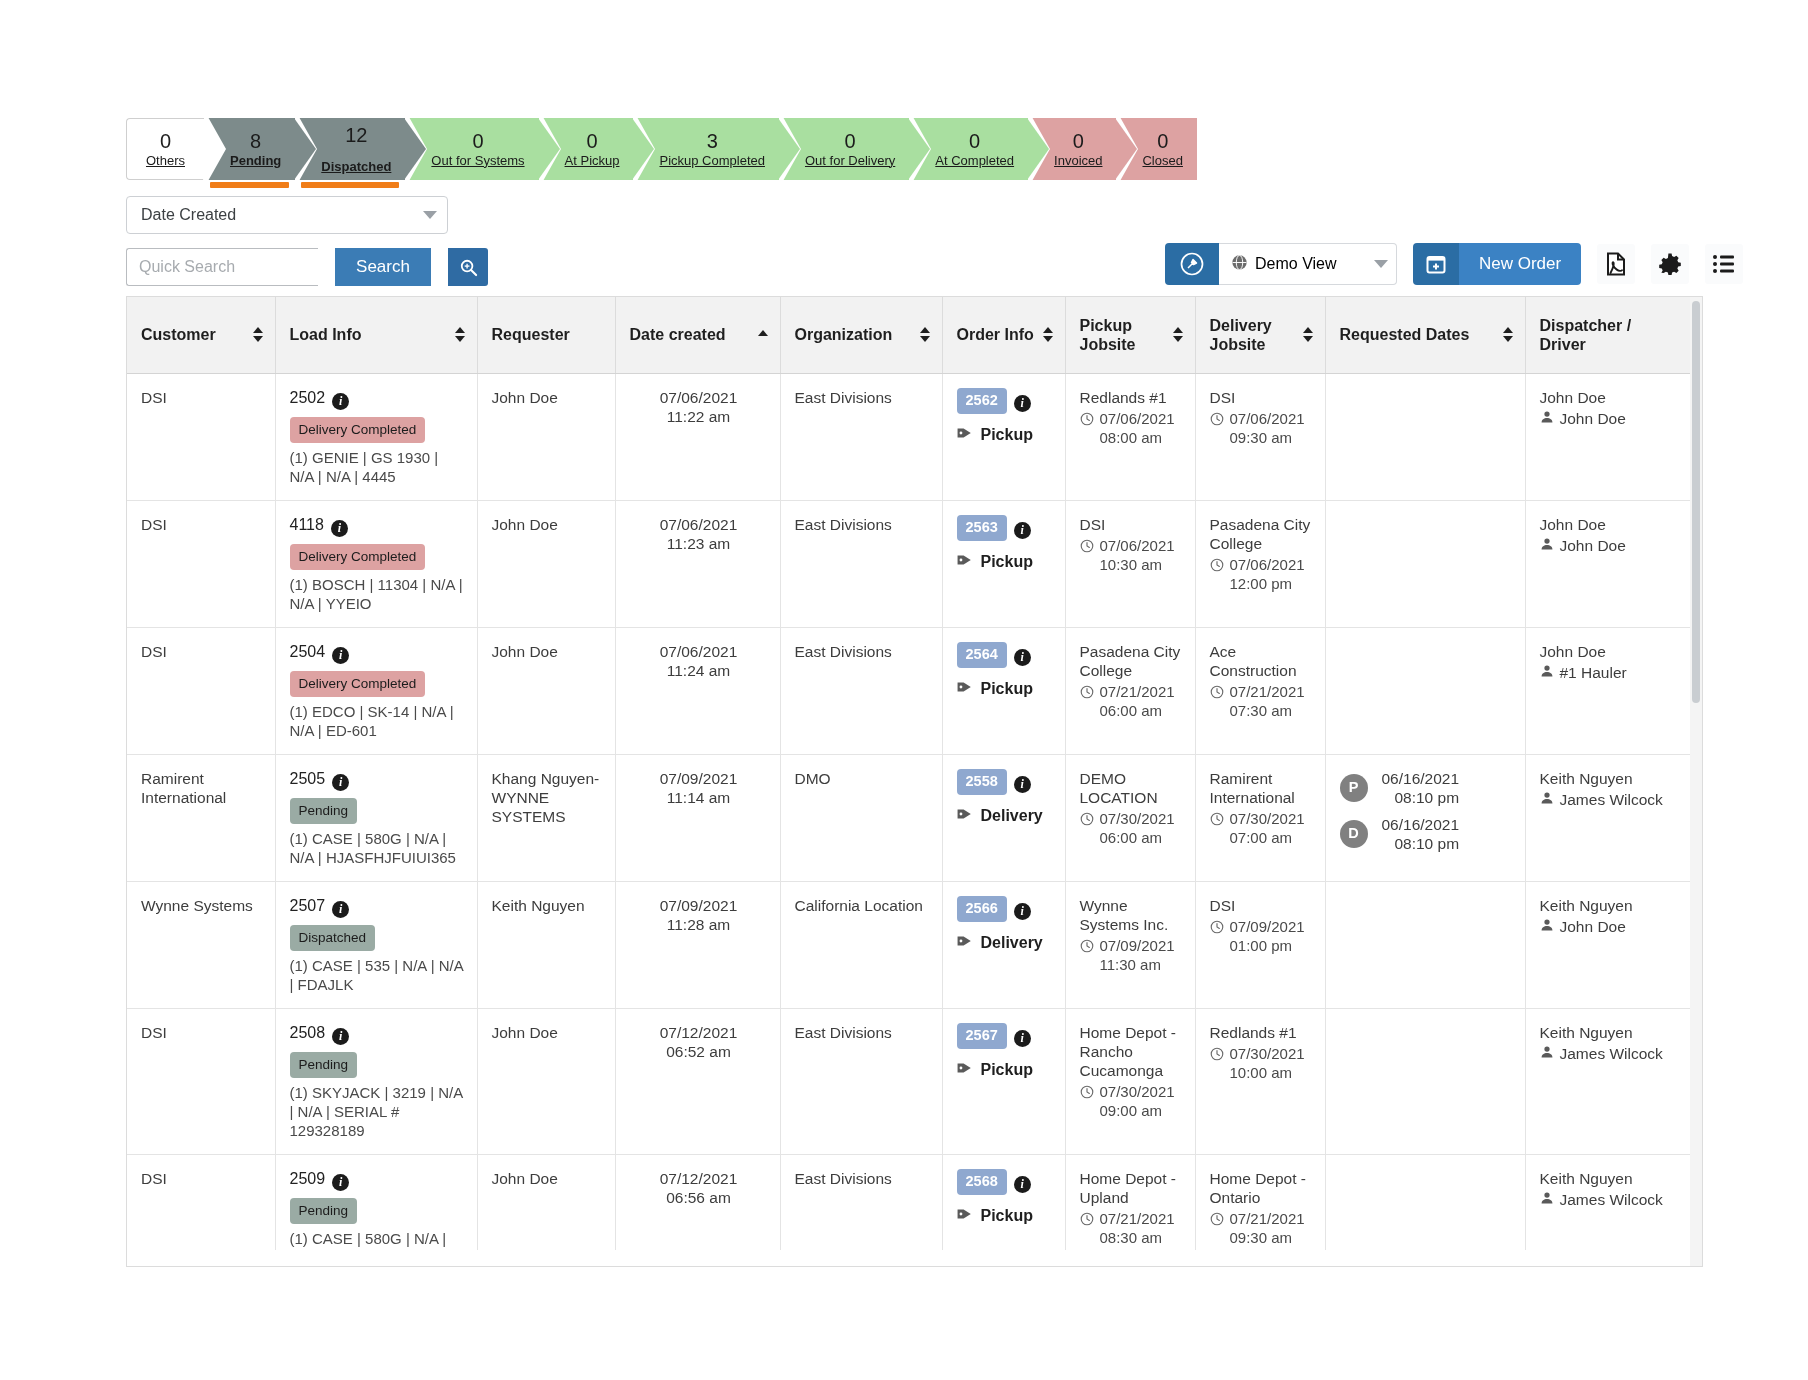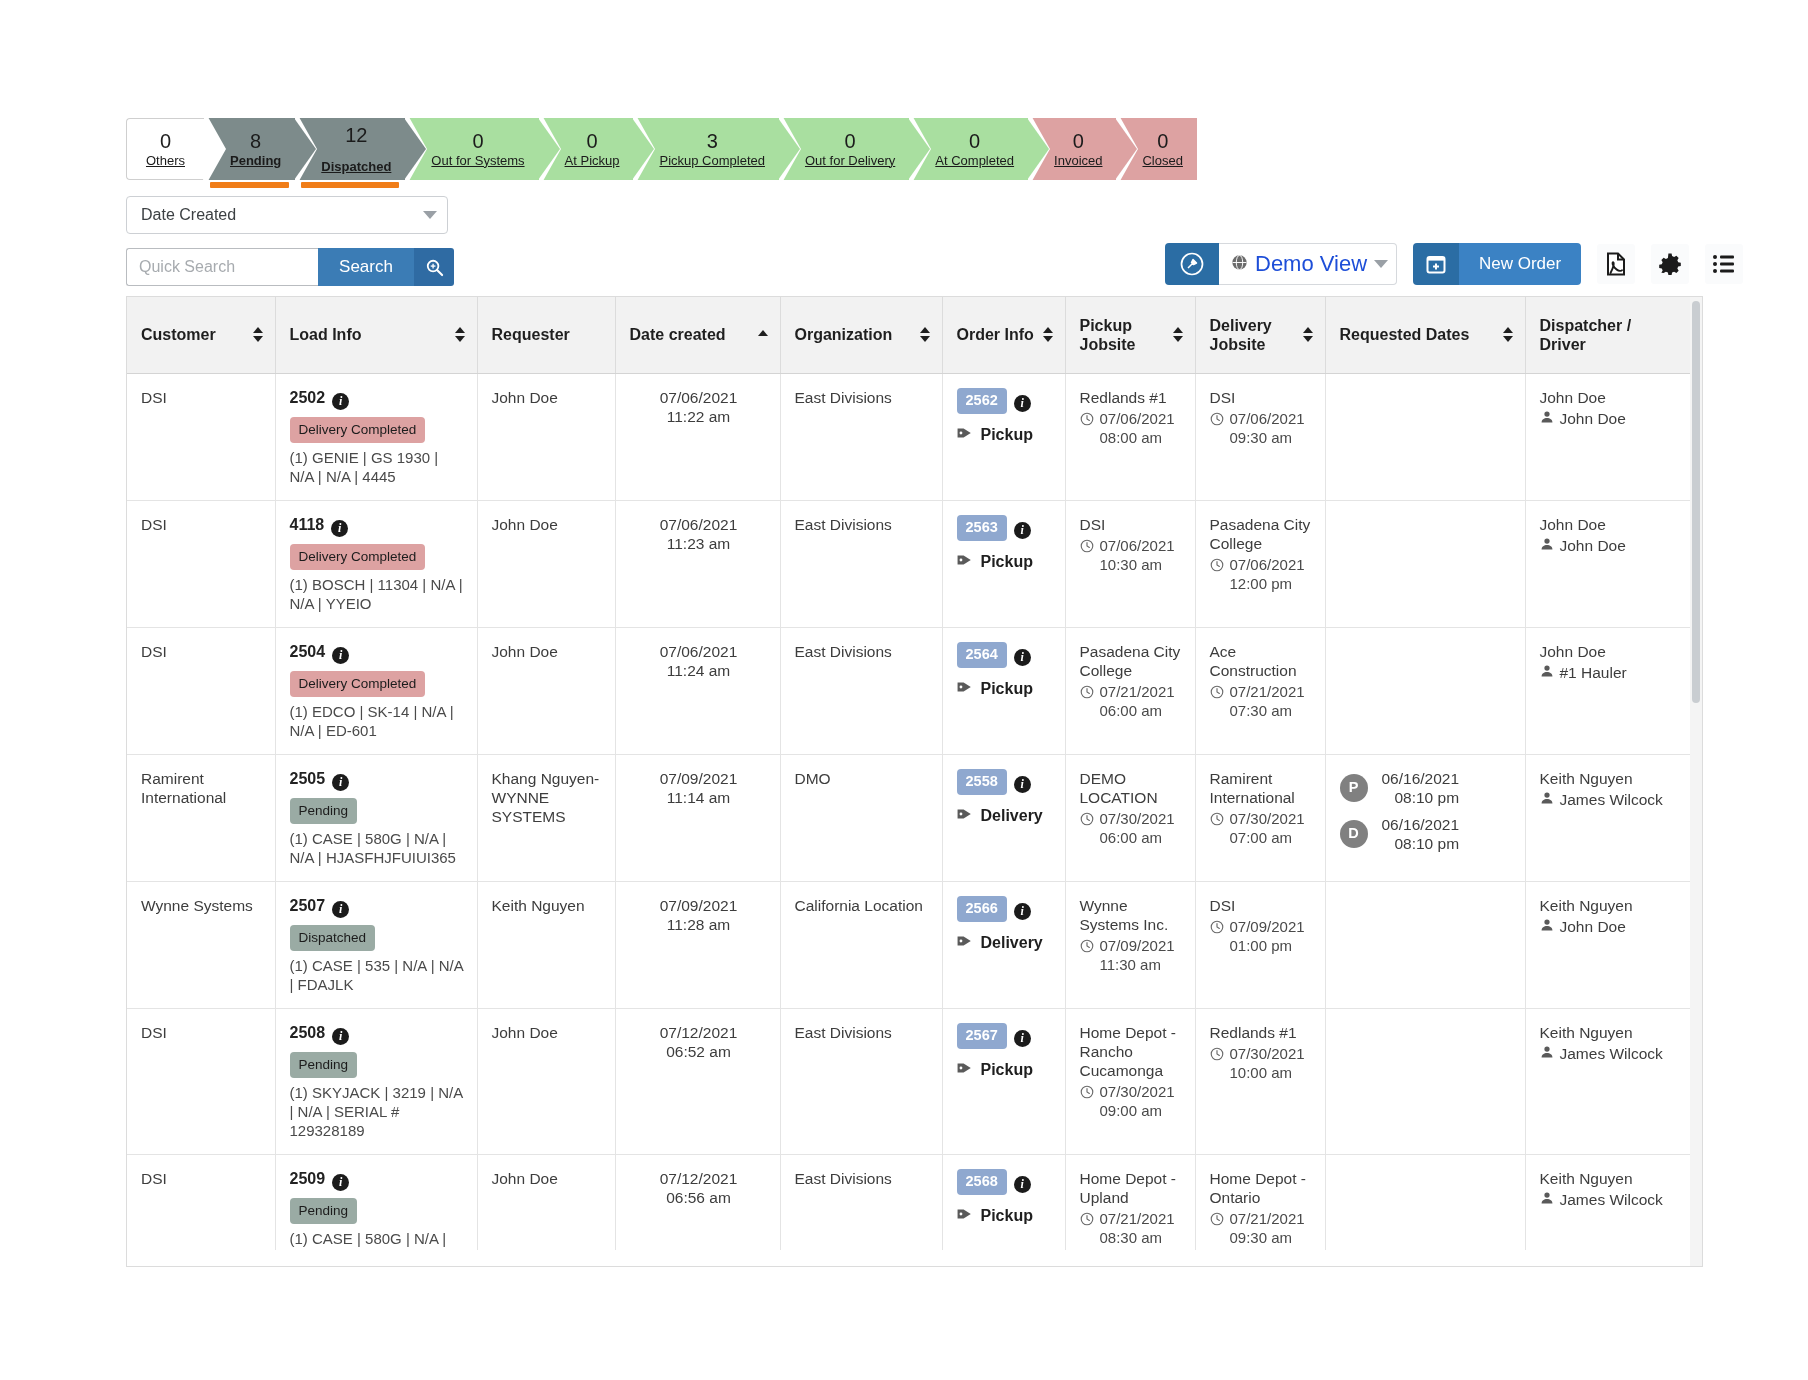--- a/index.html
+++ b/index.html
@@ -112,21 +112,21 @@
     font-size: 16px; color: #5f6368;
   }
   .daterange .dr-val { flex: 1; }
   .dr-clear { font-size: 19px; color: #5f6368; margin-right: 12px; cursor: pointer; line-height: 1; }
   .cal-ico { color: #5f6368; }
 
   
   .search-row {
     position: absolute;
     left: 126px; top: 248px;
-    display: flex; align-items: flex-start;
+    display: flex; align-items: flex-start; gap: 17px;
   }
   .qsearch {
     width: 192px; height: 38px;
     border: 1px solid #b9bcc0;
     border-right: none;
     border-radius: 3px 0 0 3px;
     background: #fff;
     font-size: 16px; color: #9aa0a6;
     padding: 0 12px;
     outline: none;
@@ -163,21 +163,21 @@
     display: flex; align-items: center; justify-content: center;
   }
   .view-select {
     width: 178px; height: 42px;
     background: #fff;
     border: 1px solid #d6d9dd;
     border-left: none;
     border-radius: 0 4px 4px 0;
     display: flex; align-items: center;
     padding: 0 8px 0 12px;
-    font-size: 22px; color: #1d4ed8;
+    font-size: 16px; color: #000000;
   }
   .view-select .v-lbl { flex: 1; margin-left: 7px; }
   .tb-cal {
     margin-left: 16px;
     width: 46px; height: 42px;
     background: #2b6da4;
     border-radius: 4px 0 0 4px;
     display: flex; align-items: center; justify-content: center;
   }
   .btn-neworder {
@@ -246,21 +246,21 @@
   .sort-ico i {
     display: block;
     width: 0; height: 0;
     border-left: 5px solid transparent;
     border-right: 5px solid transparent;
   }
   .sort-ico i.up   { border-bottom: 6px solid #1f1f1f; margin-bottom: 3px; }
   .sort-ico i.dn   { border-top: 6px solid #1f1f1f; }
   .sort-ico.asc i.up { border-bottom-color: #1f1f1f; }
 
-  .load-id { font-weight: bold; color: #222; font-size: 16px; }
+  .load-id { font-weight: normal; color: #222; font-size: 16px; }
   .info-ico {
     display: inline-flex; align-items: center; justify-content: center;
     width: 17px; height: 17px; border-radius: 50%;
     background: #1b1b1b; color: #fff;
     font-size: 12px; font-weight: bold;
     font-family: "Liberation Serif", serif;
     margin-left: 7px; vertical-align: -2px;
     font-style: italic;
   }
   .badge {

